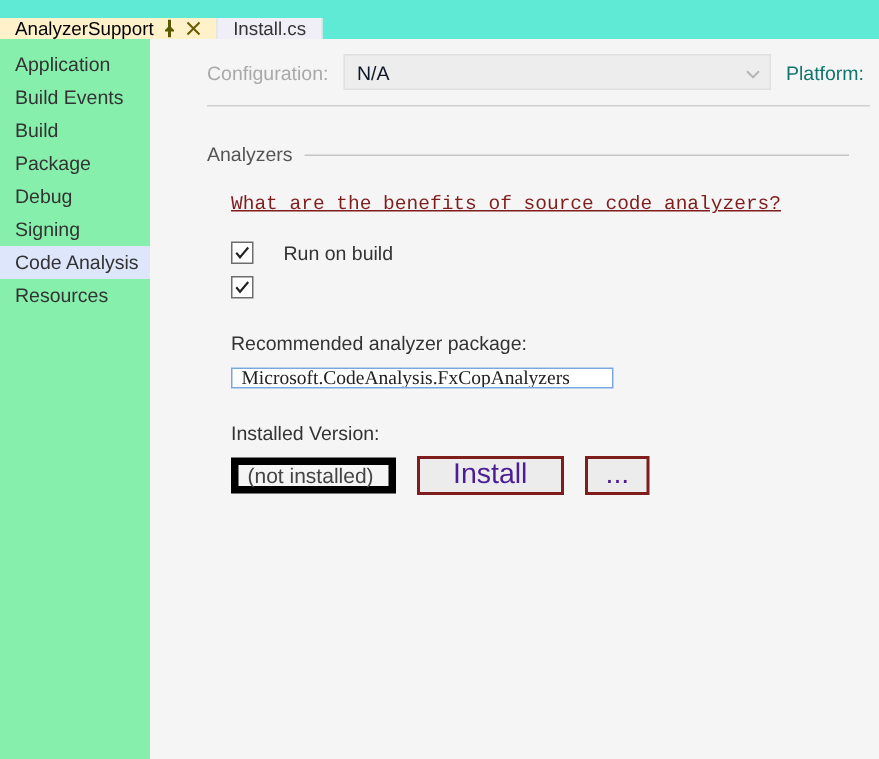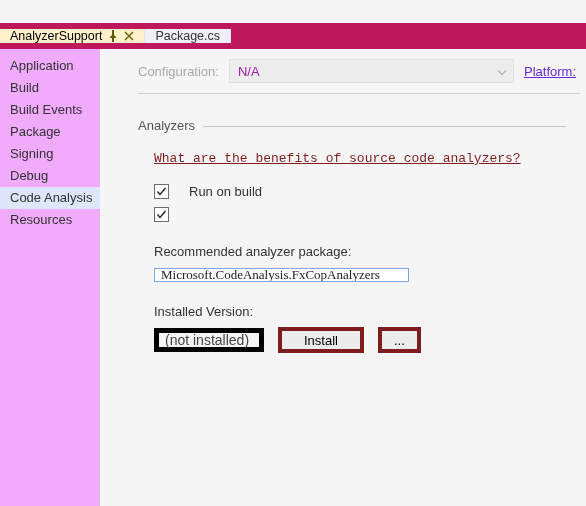--- a/index.html
+++ b/index.html
@@ -9,23 +9,22 @@
       font-size: 13px;
       width: 586px; height: 506px;
       background: #f5f5f5;
       color: #3a3a3a;
       overflow: hidden;
     }
     .root { width: 586px; height: 506px; background: #f5f5f5; }
     .tab-row {
       display: flex;
       height: 26px;
-      background: #be185d;
-      align-items: center;
-      margin-top: 23px;
+      background: #5eead4;
+      align-items: flex-end;
     }
     .tab {
       display: flex;
       align-items: center;
       padding: 0 10px 0 10px;
       gap: 6px;
       font-size: 12.5px;
       border-right: 1px solid #e6e6e6;
     }
     .tab.active {
@@ -41,21 +40,21 @@
       font-weight: 500;
     }
     .pin-icon svg, .close-x svg { display: block; }
     .body-area {
       display: flex;
       height: calc(100% - 26px);
     }
     .sidebar {
       width: 100px;
       padding-top: 6px;
-      background: #f0abfc;
+      background: #86efac;
     }
     .side-item {
       font-size: 13px;
       padding: 2px 8px 2px 10px;
       color: #333;
       line-height: 18px;
       cursor: pointer;
     }
     .side-item.selected {
       background: #dde6fb;
@@ -76,29 +75,29 @@
     }
     .config-label { color: #a9a9a9; }
     .config-dropdown {
       flex: 1;
       height: 24px;
       background: #ededed;
       border: 1px solid #e0e0e0;
       display: flex;
       align-items: center;
       padding: 0 8px;
-      color: #a21caf;
+      color: #0f172a;
       position: relative;
     }
     .config-dropdown .chev {
       position: absolute; right: 6px; top: 50%;
       transform: translateY(-50%);
       color: #b6b6b6;
     }
-    .platform-label { color: #6d28d9; padding-right: 4px; text-decoration: underline; }
+    .platform-label { color: #0f766e; padding-right: 4px; }
     .hr-line {
       border: none;
       border-top: 1px solid #d0d0d0;
       margin: 4px 6px 0 38px;
     }
     .section {
       padding: 24px 20px 0 38px;
     }
     .section-heading {
       display: flex;
@@ -160,23 +159,23 @@
     .readonly-box {
       width: 110px; height: 24px;
       border: 5px solid #000000;
       background: #f5f5f5;
       padding: 0 6px;
       font-size: 14px; color: #444;
       display: flex; align-items: center;
     }
     .btn {
       height: 26px;
-      border: 4px solid #7f1d1d;
+      border: 2px solid #7f1d1d;
       background: #ececec;
-      font-size: 13px; color: #000000;
+      font-size: 19px; color: #4c1d95;
       padding: 0 22px;
       cursor: pointer;
       font-family: inherit;
     }
     .btn.ellipsis { padding: 0 12px; }
   </style>
 </head>
 <body>
 <div class="root">
 
@@ -188,33 +187,33 @@
             <path d="M4 0h2v5l2 2v1H6v4l-1 0-1 0V8H2V7l2-2V0z" fill="#5a5a00"></path>
           </svg>
       </span>
       <span class="close-x">
         <svg width="10" height="10" viewBox="0 0 10 10">
             <path d="M1 1l8 8M9 1L1 9" stroke="#6a5a00" stroke-width="1.4"></path>
           </svg>
       </span>
     </div>
     <div class="tab inactive">
-      <span>Package.cs</span>
+      <span>Install.cs</span>
     </div>
   </div>
 
   <div class="body-area">
 
     <div class="sidebar" id="sidebar">
         <div class="side-item">Application</div>
+        <div class="side-item">Build Events</div>
         <div class="side-item">Build</div>
-        <div class="side-item">Build Events</div>
         <div class="side-item">Package</div>
+        <div class="side-item">Debug</div>
         <div class="side-item">Signing</div>
-        <div class="side-item">Debug</div>
         <div class="side-item selected">Code Analysis</div>
         <div class="side-item">Resources</div>
       </div>
 
     <div class="main">
       <div class="config-row">
         <span class="config-label">Configuration:</span>
         <div class="config-dropdown">
           <span>N/A</span>
           <span class="chev">

